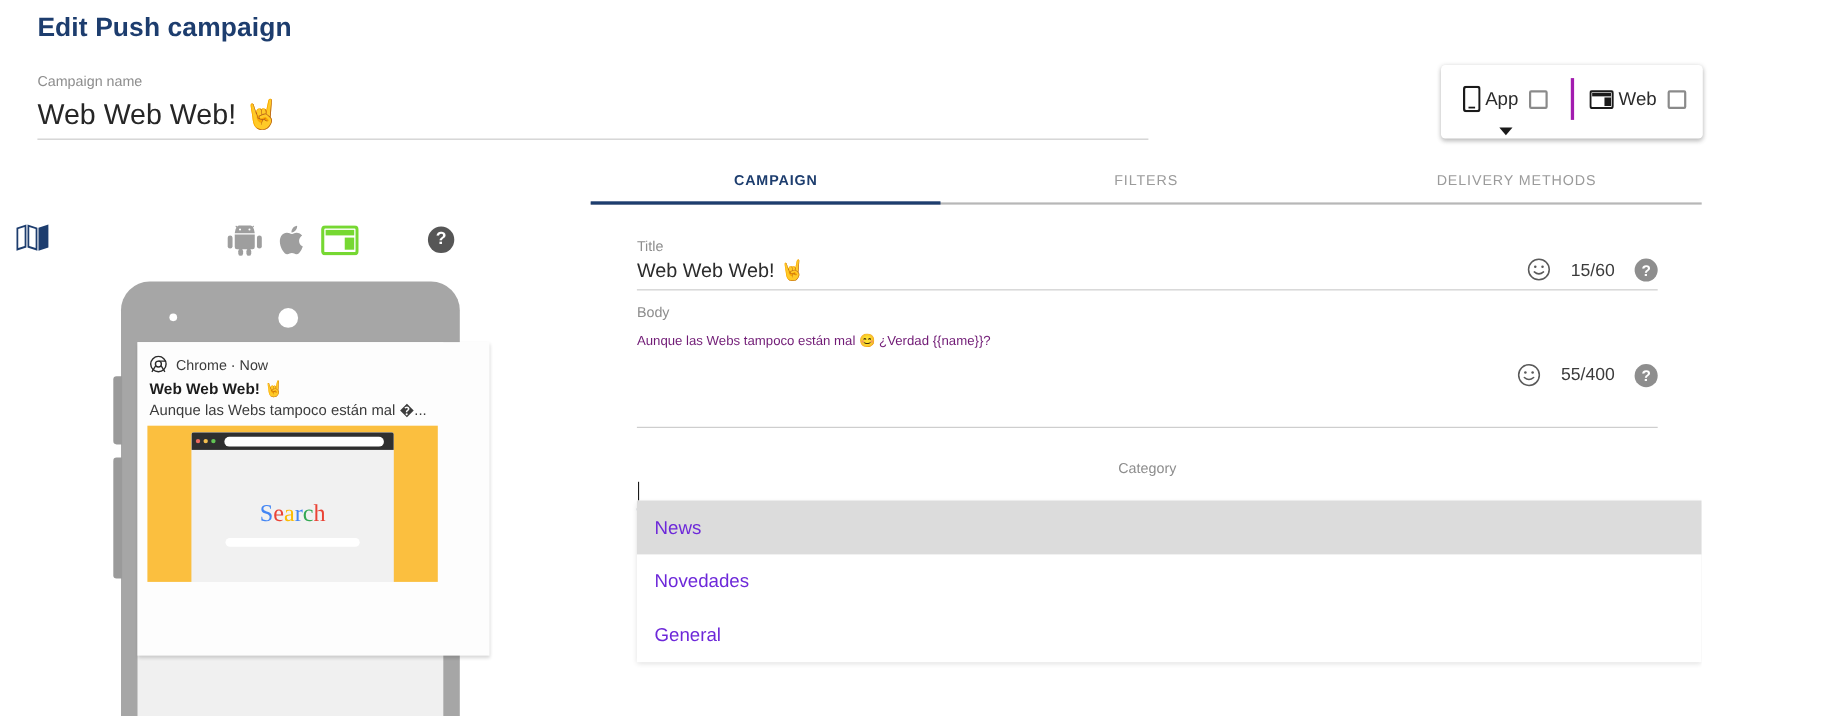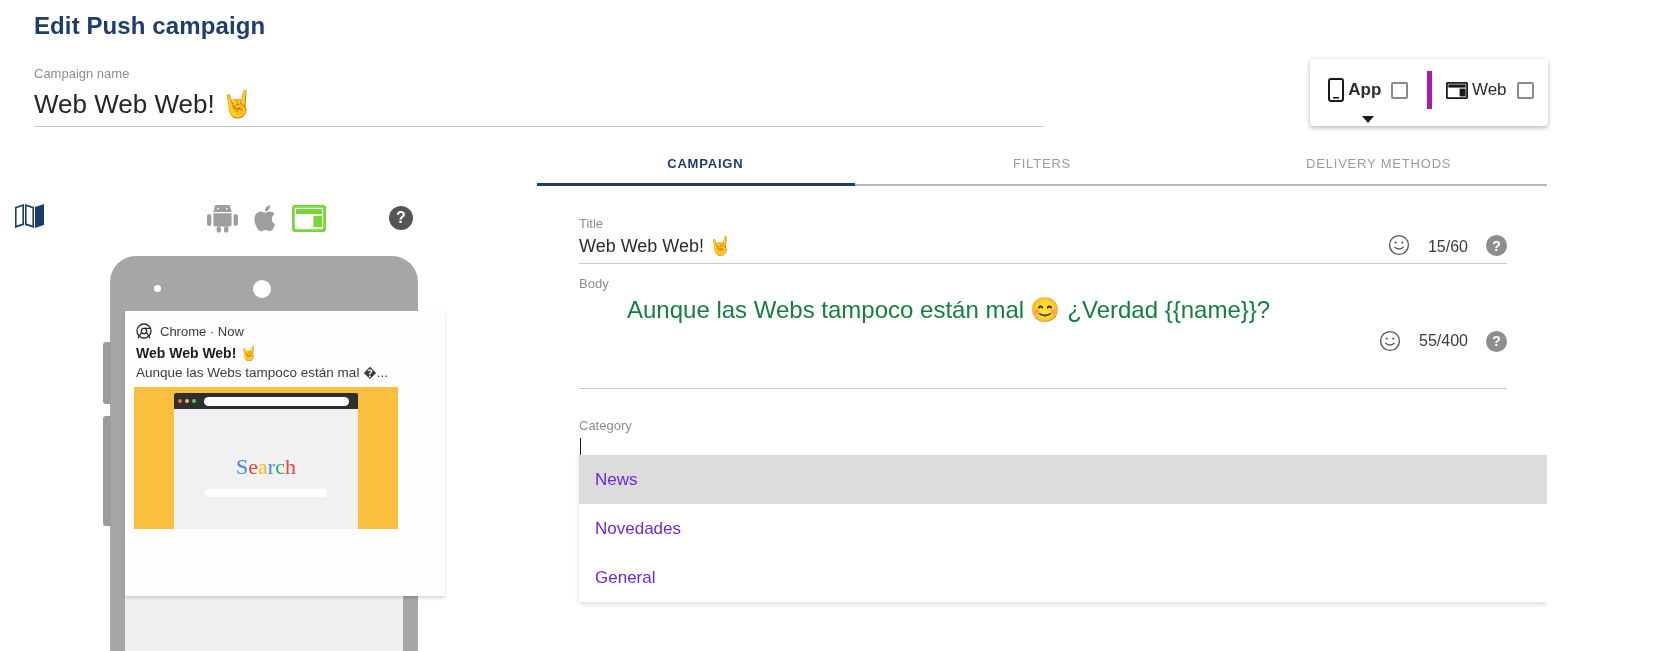--- a/index.html
+++ b/index.html
@@ -69,21 +69,21 @@
   }
   .platform-half {
     flex: 1;
     display: flex;
     align-items: center;
     justify-content: center;
     gap: 4px;
     height: 38px;
     position: relative;
   }
-  .platform-half.left { border-right: 5px solid #a21caf; font-weight: bold; }
+  .platform-half.left { border-right: 3px solid #a21caf; }
   .platform-label {
     font-size: 17px;
     color: #2b2b2b;
   }
   .platform-checkbox {
     width: 17px;
     height: 17px;
     border: 2px solid #8a8a8a;
     border-radius: 2px;
     background: #ffffff;
@@ -198,26 +198,25 @@
   .emoji-btn { cursor: pointer; line-height: 0; }
 
   
   .body-row {
     position: absolute;
     left: 42px;
     top: 86px;
     width: 928px;
   }
   .body-text {
-    font-size: 24px;
-    color: #15803d;
+    font-size: 12px;
+    color: #701a75;
     line-height: 28px;
     padding-top: 4px;
     white-space: nowrap;
-    margin-left: 48px;
   }
   .body-meter {
     position: absolute;
     right: 0;
     top: 54px;
     display: flex;
     align-items: center;
     gap: 18px;
   }
   .body-underline {
@@ -227,20 +226,21 @@
     width: 928px;
     border-bottom: 1px solid #c9c9c9;
   }
 
   
   .category-row {
     position: absolute;
     left: 42px;
     top: 228px;
     width: 928px;
+    text-align: center;
   }
   .category-input {
     height: 30px;
     position: relative;
     border-bottom: 2px solid #25354f;
   }
   .caret {
     position: absolute;
     left: 1px;
     top: 4px;

